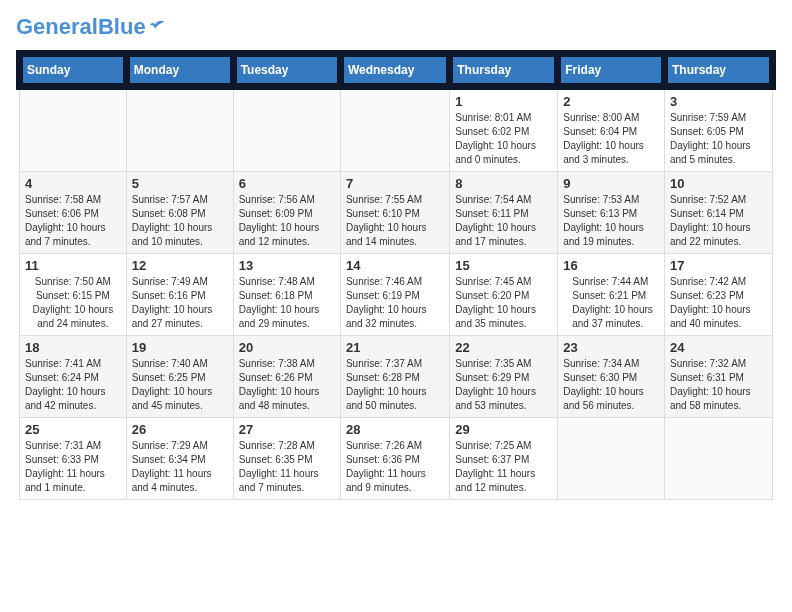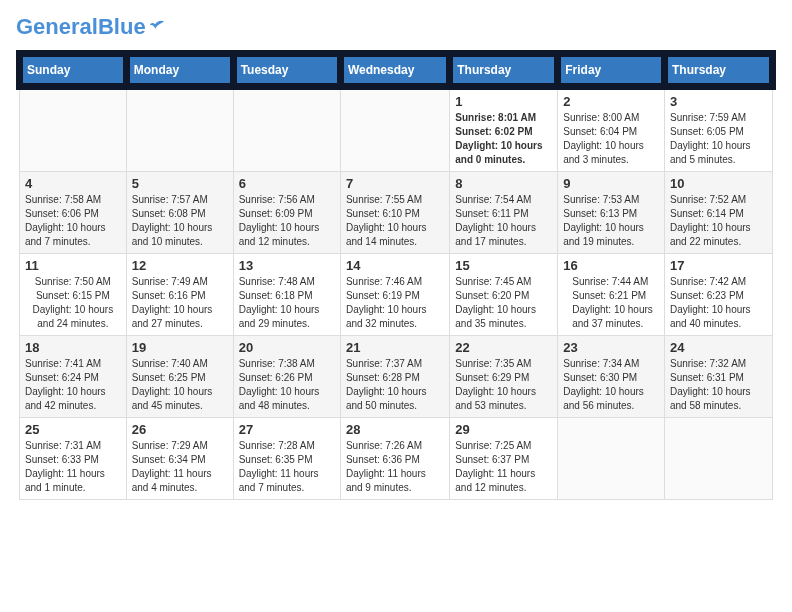--- a/index.html
+++ b/index.html
@@ -120,21 +120,21 @@
       </tr>
   </thead>
   <tbody id="calendar-body">
       <tr>
         <td class="empty"></td>
         <td class="empty"></td>
         <td class="empty"></td>
         <td class="empty"></td>
         <td>
           <span class="day-num">1</span>
-          <div class="day-info" style="white-space: pre-line; font-weight: bold;">Sunrise: 8:01 AM
+          <div class="day-info" style="white-space: pre-line;">Sunrise: 8:01 AM
 Sunset: 6:02 PM
 Daylight: 10 hours and 0 minutes.</div>
         </td>
         <td>
           <span class="day-num">2</span>
           <div class="day-info" style="white-space: pre-line;">Sunrise: 8:00 AM
 Sunset: 6:04 PM
 Daylight: 10 hours and 3 minutes.</div>
         </td>
         <td>

